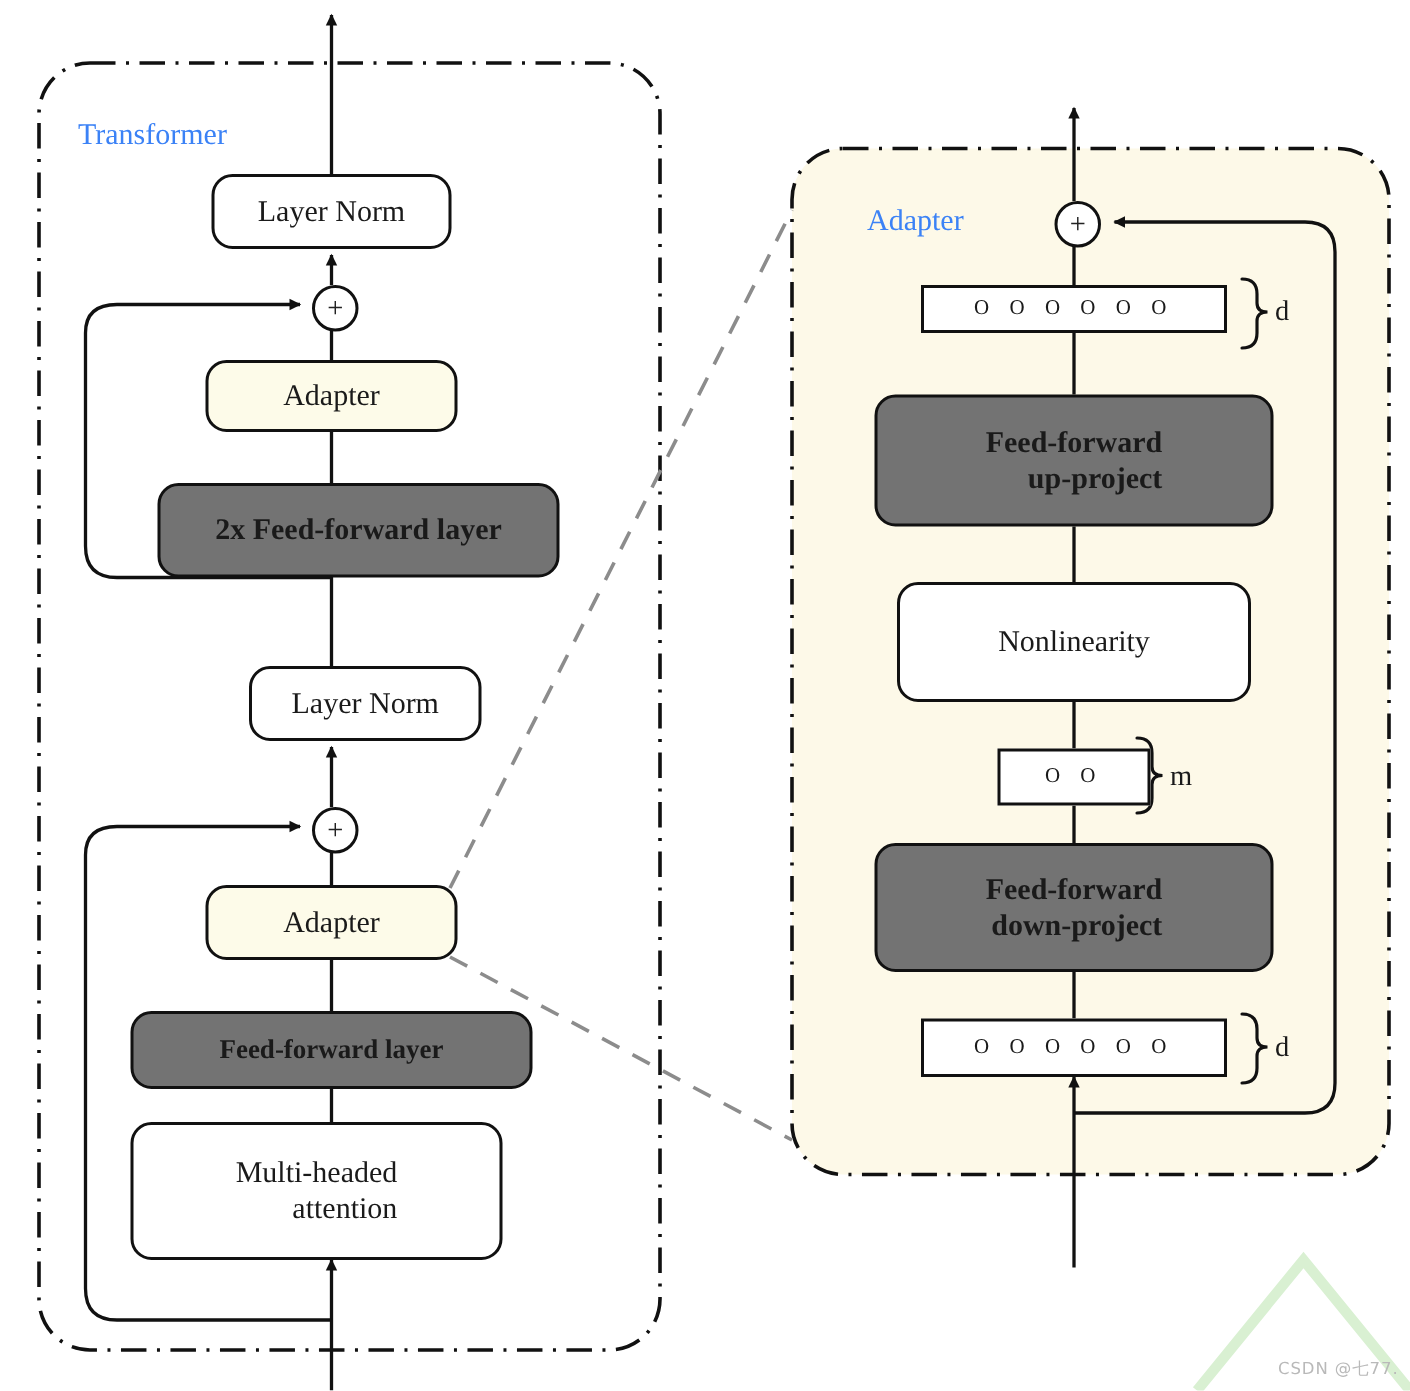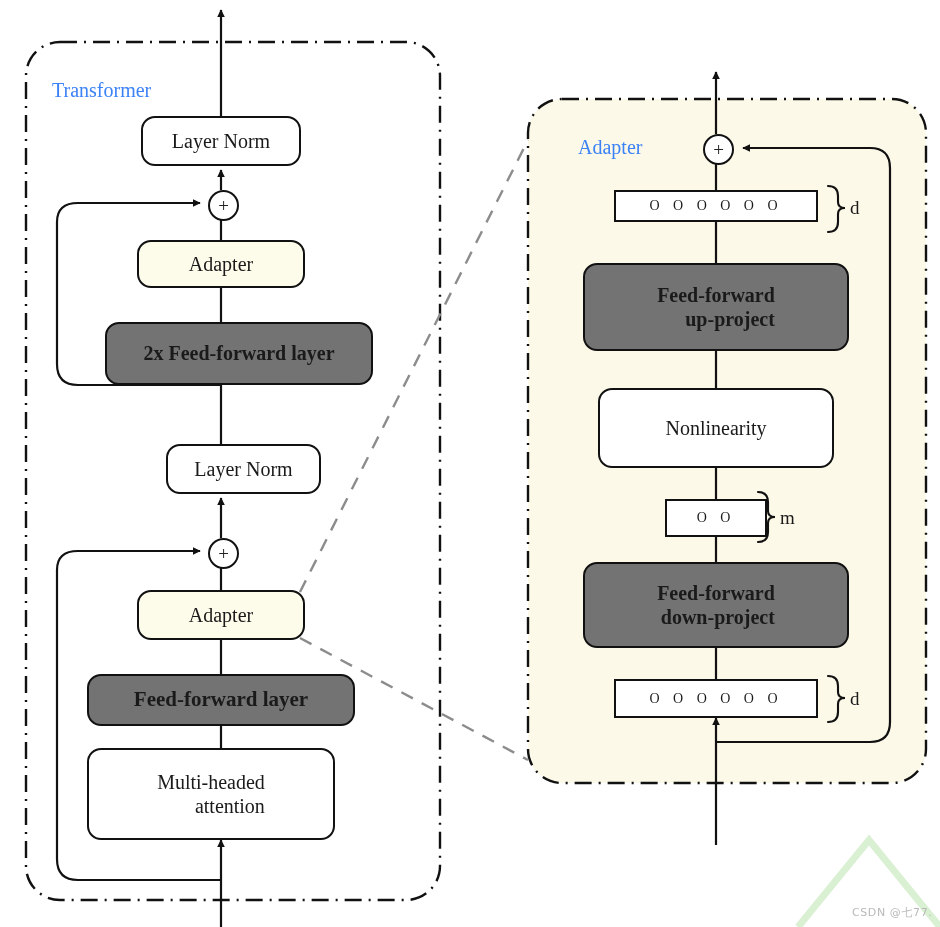--- a/index.html
+++ b/index.html
@@ -151,21 +151,21 @@
   <div class="node round green" style="left:105px;top:322px;width:268px;height:63px;font-size:20px;">2x Feed-forward layer</div>
 
   <div class="node round" style="left:166px;top:444px;width:155px;height:50px;font-size:20px;">Layer Norm</div>
 
   <div class="plus" style="left:208px;top:538px;">
     <span>+</span>
   </div>
 
   <div class="node round cream" style="left:137px;top:590px;width:168px;height:50px;font-size:20px;">Adapter</div>
 
-  <div class="node round green" style="left:87px;top:674px;width:268px;height:52px;font-size:21px;">Feed-forward layer</div>
+  <div class="node round green" style="left:87px;top:674px;width:268px;height:52px;font-size:18px;">Feed-forward layer</div>
 
   <div class="node round" style="left:87px;top:748px;width:248px;height:92px;font-size:20px;white-space:pre-line;">Multi-headed
 attention</div>
 
   <div class="panel-label" style="left:578px;top:136px;font-size:20px;">Adapter</div>
 
   <div class="plus" style="left:703px;top:134px;">
     <span>+</span>
   </div>
 

